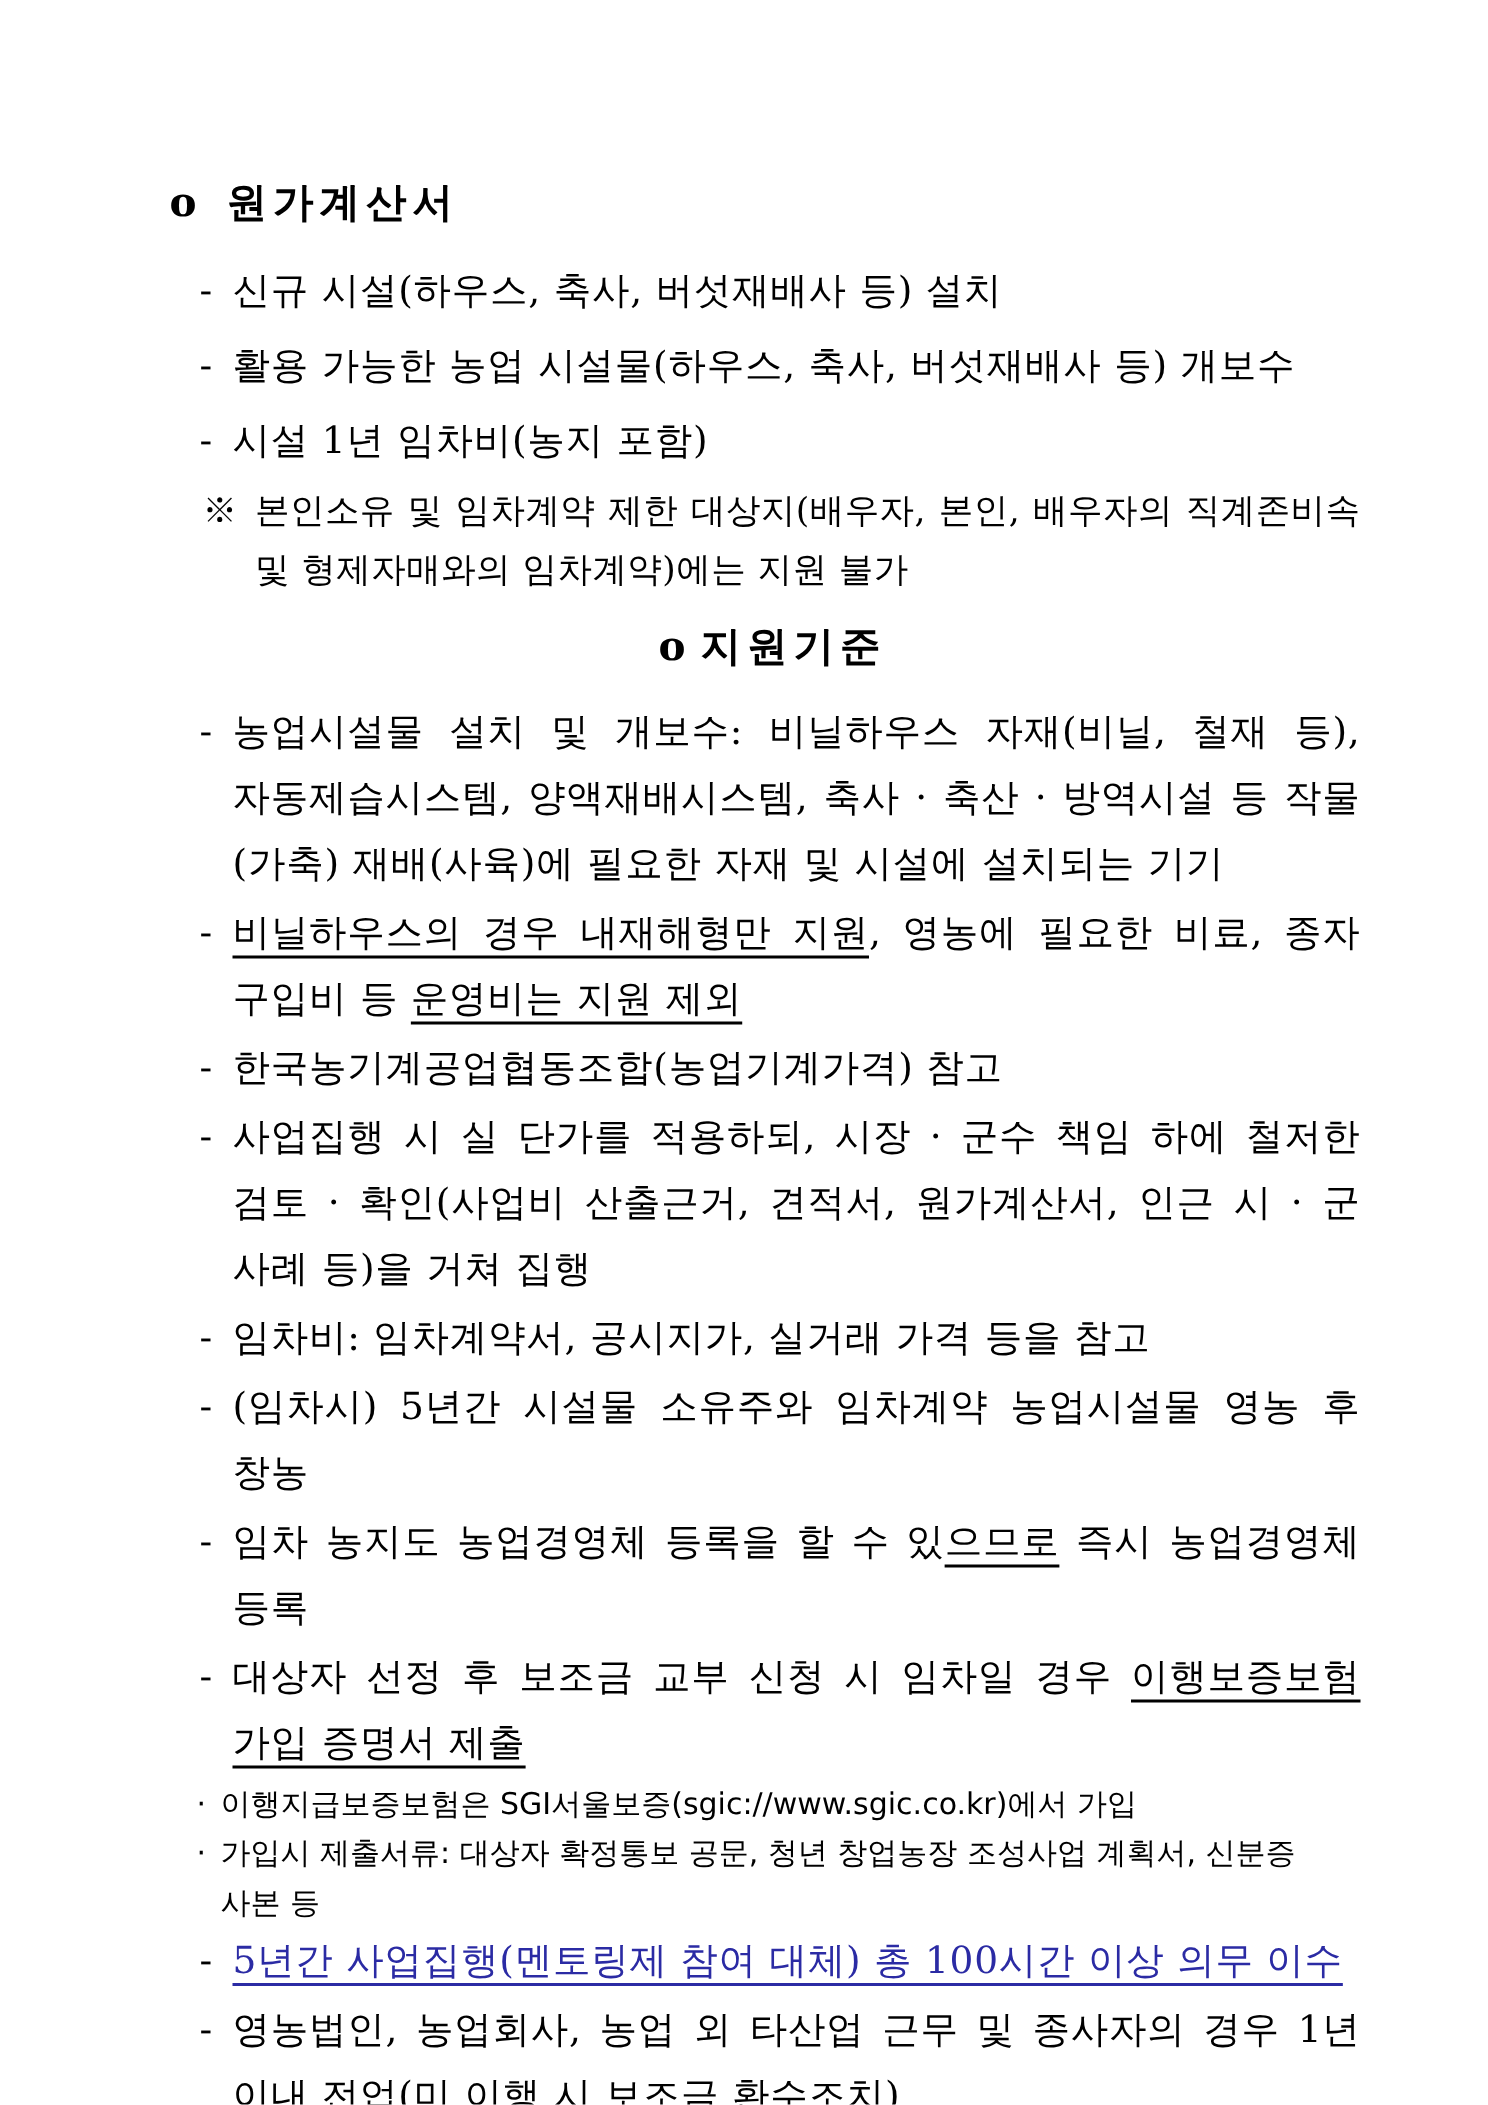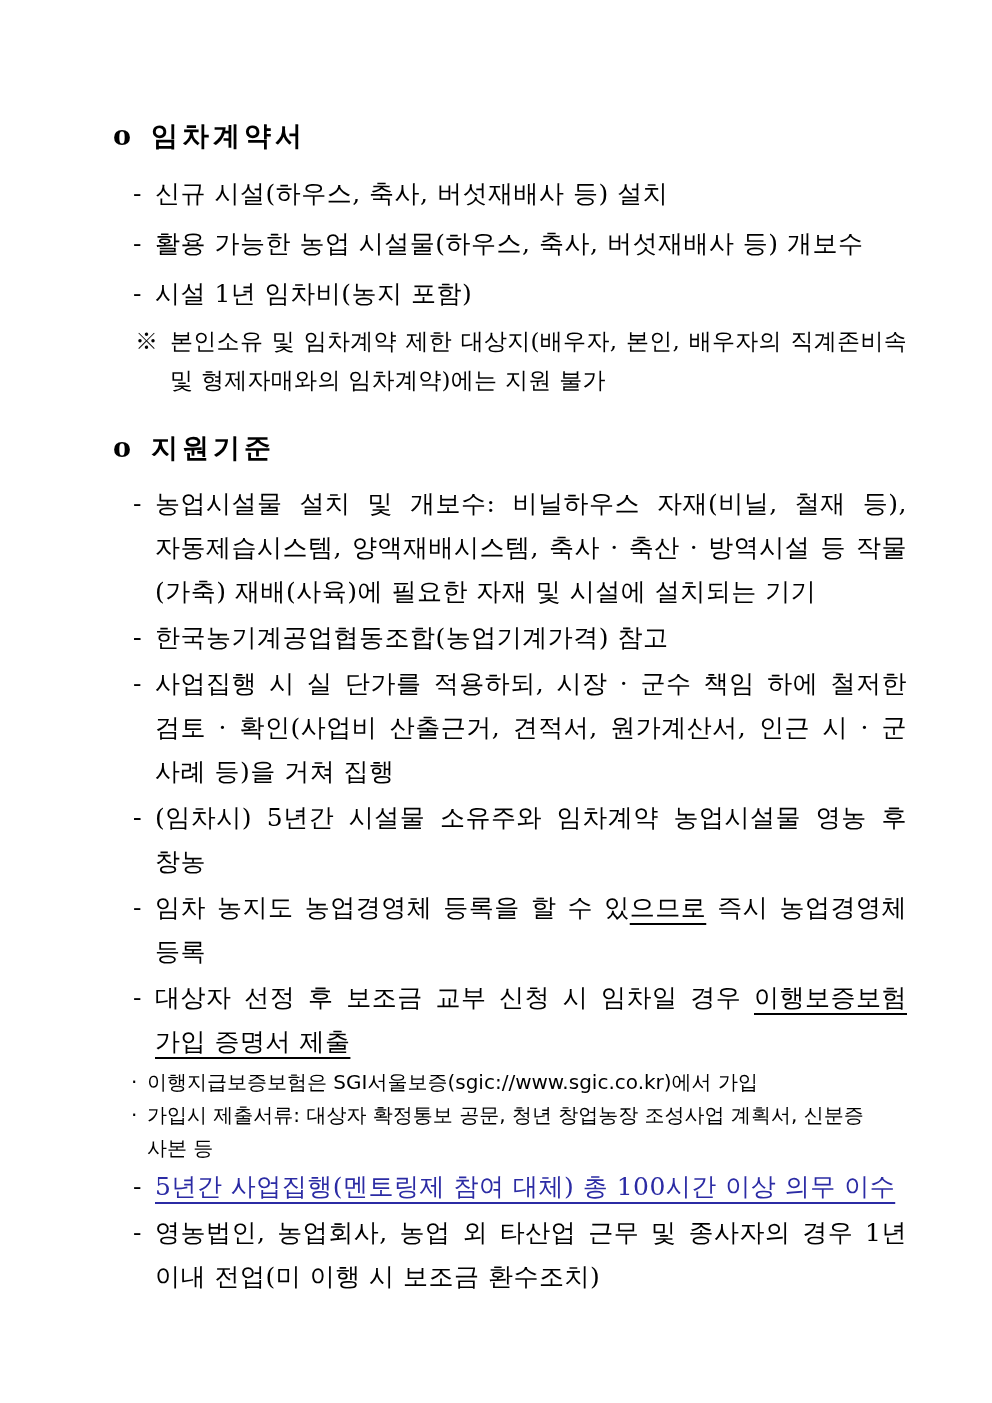--- a/index.html
+++ b/index.html
@@ -18,21 +18,21 @@
     overflow: hidden;
   }
   
   .hd {
     font-size: 27px; font-weight: bold;
     letter-spacing: 4px;
     margin: 0 0 14px 0;
     line-height: 40px;
   }
   .hd .marker { display: inline-block; width: 38px; letter-spacing: 0; }
-  .hd2 { margin-top: 28px; }
+  .hd2 { margin-top: 12px; text-align: center; }
   
   .item {
     position: relative;
     padding-left: 42px;
     font-size: 25px;
     line-height: 44px;
     letter-spacing: 0.5px;
     text-align: justify;
     word-break: keep-all;
     margin-bottom: 2px;
@@ -72,35 +72,35 @@
   .dot .mark { position: absolute; left: 18px; }
   
   .u { text-decoration: underline; text-underline-offset: 7px; text-decoration-thickness: 1.5px; }
   .blue { color: var(--accent); }
 </style>
 </head>
 <body>
 
 <div class="page">
 
-  <h2 class="hd"><span class="marker">o</span><span>임차계약서</span></h2>
+  <h2 class="hd"><span class="marker">o</span><span>원가계산서</span></h2>
 
   <div class="item s1"><span class="dash">-</span><span class="txt"><span>신규 시설(하우스, 축사, 버섯재배사 등) 설치</span></span></div>
   <div class="item s1"><span class="dash">-</span><span class="txt"><span>활용 가능한 농업 시설물(하우스, 축사, 버섯재배사 등) 개보수</span></span></div>
   <div class="item s1"><span class="dash">-</span><span class="txt"><span>시설 1년 임차비(농지 포함)</span></span></div>
 
   <div class="ref"><span class="mark">※</span><span class="txt"><span>본인소유 및 임차계약 제한 대상지(배우자, 본인, 배우자의 직계존비속 및 형제자매와의 임차계약)에는 지원 불가</span></span></div>
 
   <h2 class="hd hd2"><span class="marker">o</span><span>지원기준</span></h2>
 
   <div class="item"><span class="dash">-</span><span class="txt"><span>농업시설물 설치 및 개보수: 비닐하우스 자재(비닐, 철재 등), 자동제습시스템, 양액재배시스템, 축사 · 축산 · 방역시설 등 작물(가축) 재배(사육)에 필요한 자재 및 시설에 설치되는 기기</span></span></div>
-  <div class="item"><span class="dash">-</span></div>
+  <div class="item"><span class="dash">-</span><span class="txt"><span class="u">비닐하우스의 경우 내재해형만 지원</span><span>, 영농에 필요한 비료, 종자 구입비 등 </span><span class="u">운영비는 지원 제외</span></span></div>
   <div class="item"><span class="dash">-</span><span class="txt"><span>한국농기계공업협동조합(농업기계가격) 참고</span></span></div>
   <div class="item"><span class="dash">-</span><span class="txt"><span>사업집행 시 실 단가를 적용하되, 시장 · 군수 책임 하에 철저한 검토 · 확인(사업비 산출근거, 견적서, 원가계산서, 인근 시 · 군 사례 등)을 거쳐 집행</span></span></div>
-  <div class="item"><span class="dash">-</span></div>
+  <div class="item"><span class="dash">-</span><span class="txt"><span>임차비: 임차계약서, 공시지가, 실거래 가격 등을 참고</span></span></div>
   <div class="item"><span class="dash">-</span><span class="txt"><span>(임차시) 5년간 시설물 소유주와 임차계약 농업시설물 영농 후 창농</span></span></div>
   <div class="item"><span class="dash">-</span><span class="txt"><span>임차 농지도 농업경영체 등록을 할 수 있</span><span class="u">으므로</span><span> 즉시 농업경영체 등록</span></span></div>
   <div class="item"><span class="dash">-</span><span class="txt"><span>대상자 선정 후 보조금 교부 신청 시 임차일 경우 </span><span class="u">이행보증보험 가입 증명서 제출</span></span></div>
 
   <div class="dot"><span class="mark">·</span><span class="txt">이행지급보증보험은 SGI서울보증(sgic://www.sgic.co.kr)에서 가입</span></div>
   <div class="dot"><span class="mark">·</span><span class="txt">가입시 제출서류: 대상자 확정통보 공문, 청년 창업농장 조성사업 계획서, 신분증 사본 등</span></div>
 
   <div class="item"><span class="dash">-</span><span class="txt"><span class="u blue">5년간 사업집행(멘토링제 참여 대체) 총 100시간 이상 의무 이수</span></span></div>
   <div class="item"><span class="dash">-</span><span class="txt"><span>영농법인, 농업회사, 농업 외 타산업 근무 및 종사자의 경우 1년 이내 전업(미 이행 시 보조금 환수조치)</span></span></div>
 

